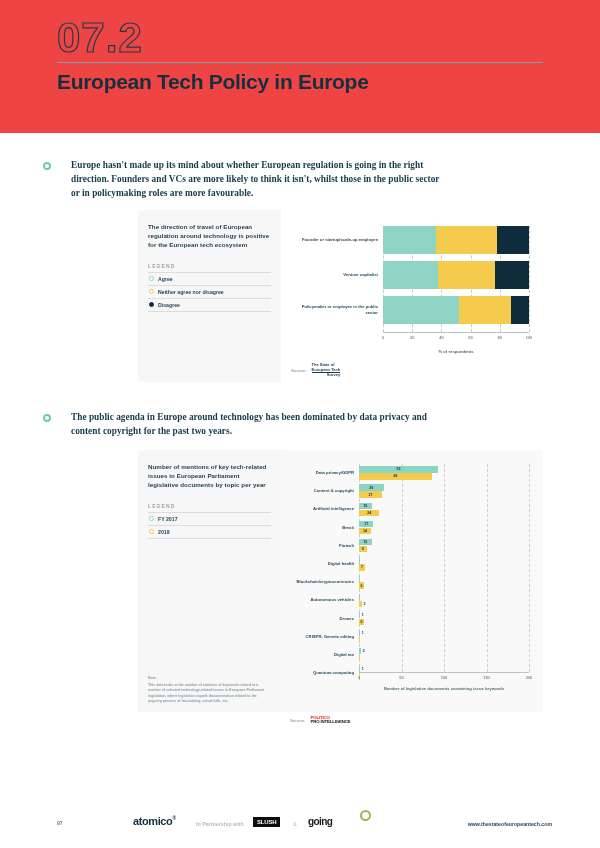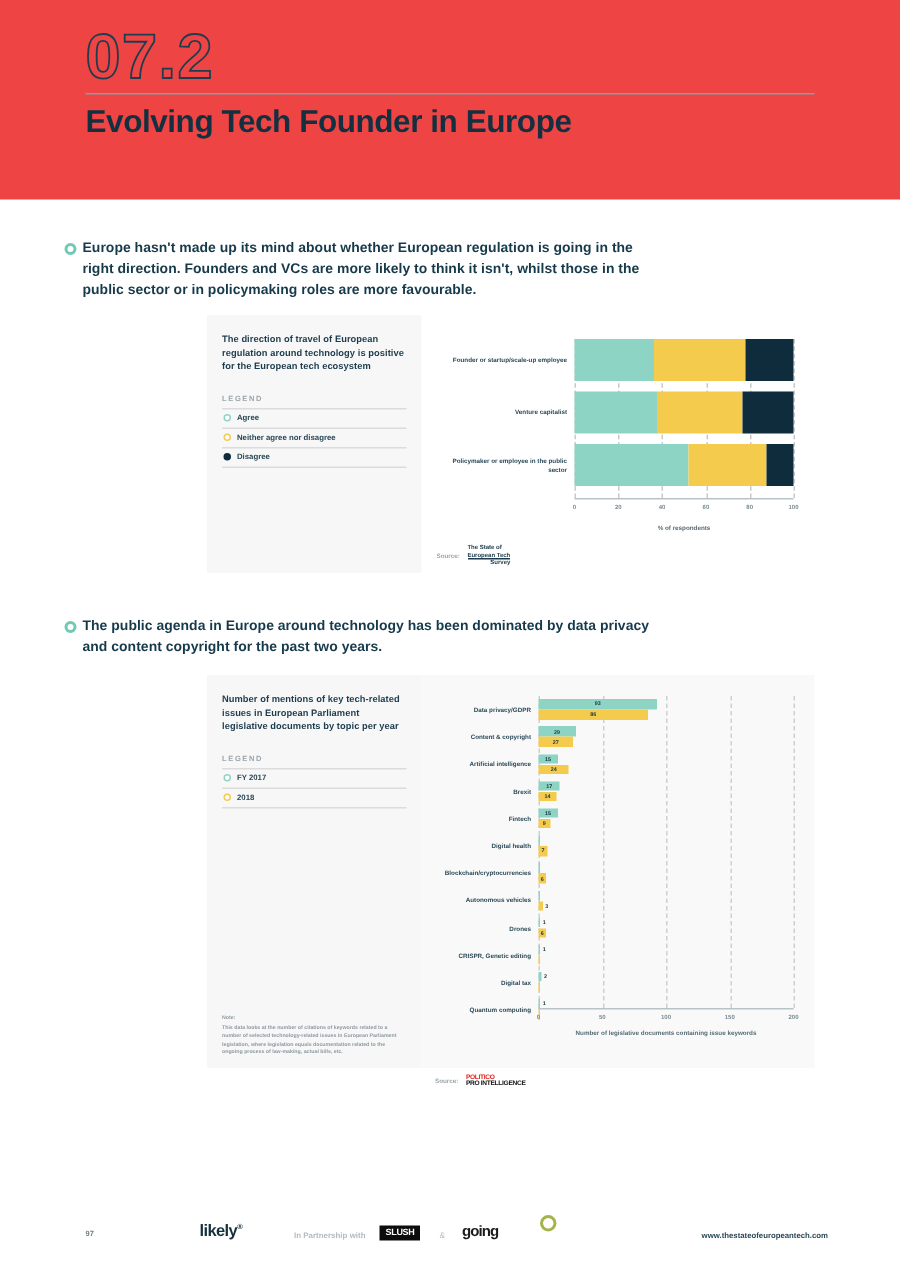--- a/index.html
+++ b/index.html
@@ -28,21 +28,21 @@
     position: absolute; left: 57px; top: 62px; width: 486px; height: 1px;
     background: #7fa0ad;
   }
   .chapter-title {
     position: absolute; left: 57px; top: 70px;
     font-size: 21px; font-weight: 700; letter-spacing: -0.3px;
     color: #12303f;
   }
 
   
-  .bullet-block { position: absolute; display: flex; gap: 4px; }
+  .bullet-block { position: absolute; display: flex; gap: 20px; font-family: Liberation Serif, serif; }
   .bullet-dot {
     flex: 0 0 auto; width: 8px; height: 8px; margin-top: 4px;
     border-radius: 50%; border: 2px solid #6fc9b5; background: #ffffff;
   }
   .bullet-text {
     font-size: 9.3px; line-height: 14.2px; color: #173a4b; font-weight: 600;
     letter-spacing: 0.02px;
   }
   #bullet1 { left: 43px; top: 158px; width: 400px; }
   #bullet2 { left: 43px; top: 410px; width: 400px; }
@@ -182,21 +182,21 @@
   .site-url { position: absolute; right: 48px; top: 19px; font-size: 5.2px; color: #2a4756; font-weight: 600; }
 </style>
 </head>
 <body>
 
 <div class="page">
 
   <div class="header-band">
     <div class="chapter-num">07.2</div>
     <div class="header-rule"></div>
-    <div class="chapter-title">Evolving Tech Founder in Europe</div>
+    <div class="chapter-title">European Tech Policy in Europe</div>
   </div>
 
   <div class="bullet-block" id="bullet1">
     <span class="bullet-dot"></span>
     <span class="bullet-text">Europe hasn't made up its mind about whether European regulation is going in the right direction. Founders and VCs are more likely to think it isn't, whilst those in the public sector or in policymaking roles are more favourable.</span>
   </div>
 
   <div class="figure" id="figure1">
     <div class="fig-left">
       <div class="fig-caption">The direction of travel of European regulation around technology is positive for the European tech ecosystem</div>
@@ -406,21 +406,21 @@
       <span class="source-label">Source:</span>
       <span class="logo-politico">
         <span class="pol">POLITICO</span>
         <span class="pro">PRO INTELLIGENCE</span>
       </span>
     </div>
   </div>
 
   <div class="footer">
     <span class="pg-num">97</span>
-    <span class="brand-atomico"><span>likely</span><sup>®</sup></span>
+    <span class="brand-atomico"><span>atomico</span><sup>®</sup></span>
     <span class="partner-with">In Partnership with</span>
     <span class="brand-slush">SLUSH</span>
     <span class="amp">&amp;</span>
     <span class="brand-orrick">going</span>
     <span class="orrick-ring"></span>
     <span class="site-url">www.thestateofeuropeantech.com</span>
   </div>
 
 </div>
 

